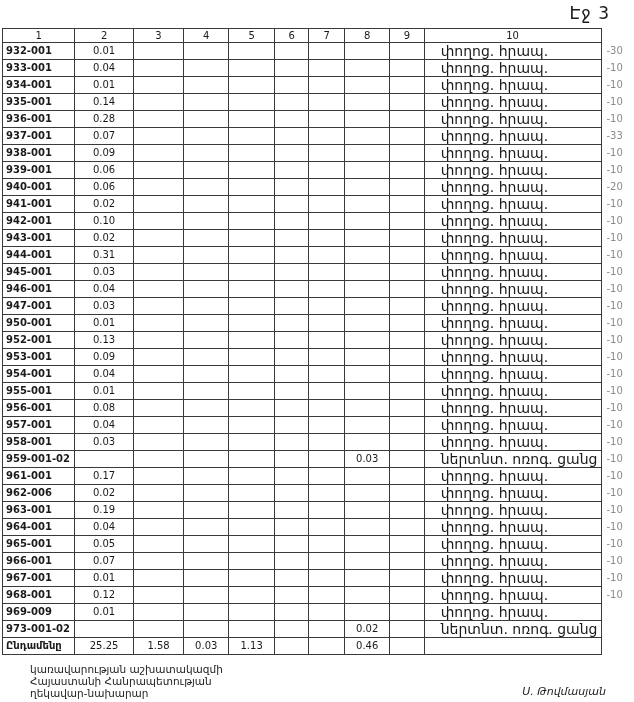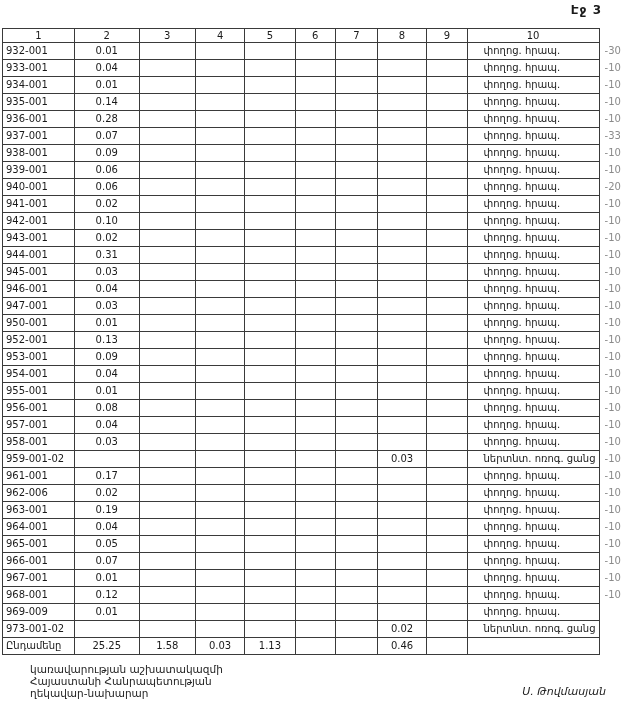--- a/index.html
+++ b/index.html
@@ -3,39 +3,39 @@
 <meta charset="utf-8">
 <style>
   * { margin:0; padding:0; box-sizing:border-box; }
   html,body { background:#e8e8e8; }
   body { font-family:"DejaVu Sans", sans-serif; color:#1a1a1a; }
   .page {
     position:relative; width:634px; height:702px;
     background:#ffffff; overflow:hidden; margin:0 auto;
   }
   .page-label {
-    position:absolute; top:3px; right:32px;
-    font-size:12px; font-weight:bold; letter-spacing:1px;
+    position:absolute; top:3px; right:24px;
+    font-size:17px; font-weight:normal; letter-spacing:1px;
   }
   table.doc-table {
     position:absolute; top:28px; left:2px;
     border-collapse:collapse; table-layout:fixed;
   }
   .doc-table th, .doc-table td {
     border:1px solid #3a3a3a;
     font-size:10px; font-weight:normal;
     height:16px; line-height:16px;
     padding:0 3px; overflow:hidden; white-space:nowrap;
   }
   .doc-table th { text-align:center; height:13px; line-height:13px; }
-  .doc-table td.c1  { text-align:left; }
+  .doc-table td.c1  { text-align:left;font-weight:bold; }
   .doc-table td.c2, .doc-table td.c3, .doc-table td.c4,
   .doc-table td.c5, .doc-table td.c6, .doc-table td.c7,
   .doc-table td.c8, .doc-table td.c9 { text-align:center; }
-  .doc-table td.c10 { text-align:left; font-size:10px;padding-left:16px; }
+  .doc-table td.c10 { text-align:left; font-size:14px;padding-left:16px; }
   .doc-table td.margin-cell, .doc-table th.margin-cell {
     border:none; background:transparent;
     color:#8a8a8a; font-size:10px; text-align:left; padding-left:5px;
   }
   .footer {
     position:absolute; left:30px; top:663px;
     font-size:10.5px; line-height:12px; color:#222;
   }
   .signature {
     position:absolute; right:28px; top:685px;

